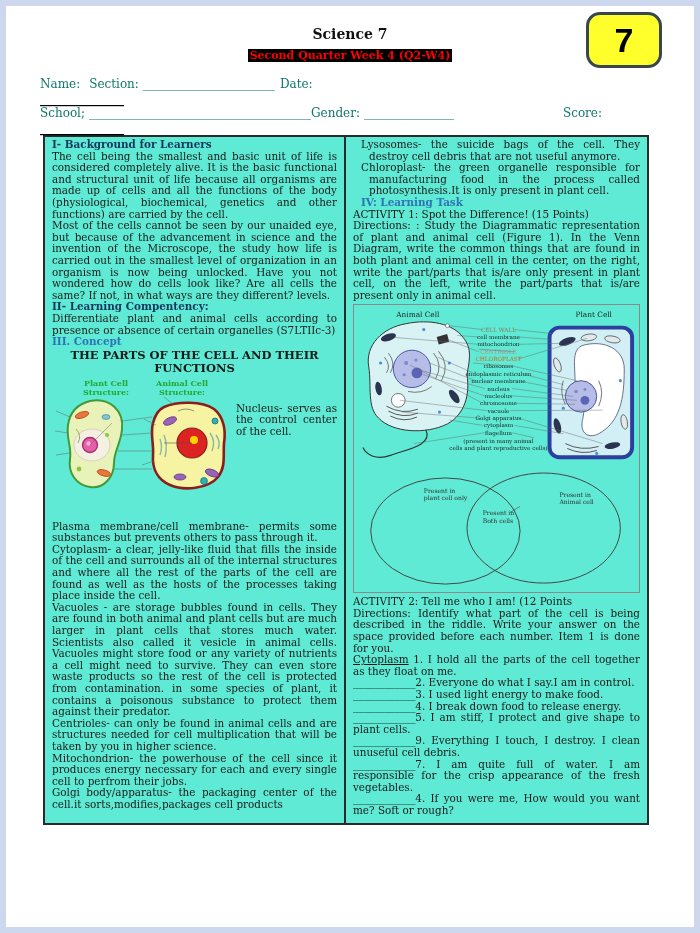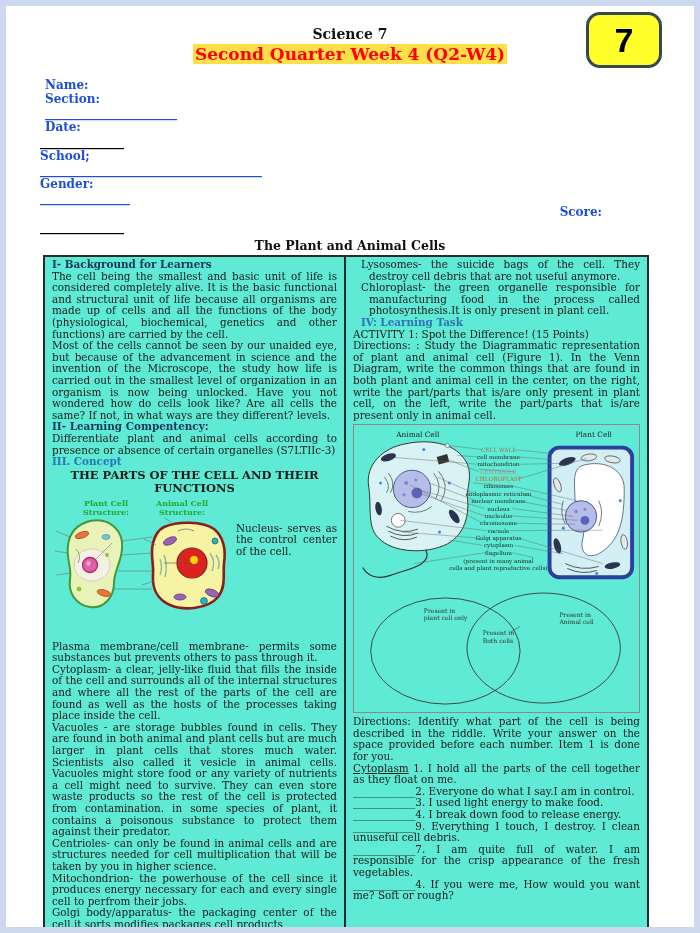--- a/index.html
+++ b/index.html
@@ -3,22 +3,22 @@
 <meta charset="utf-8">
 <style>
   html,body{margin:0;padding:0;}
   body{width:700px;height:933px;background:#cdd8ee;position:relative;font-family:"DejaVu Serif",serif;}
   .page{position:absolute;left:6px;top:6px;right:6px;bottom:6px;background:#ffffff;overflow:hidden;}
   .badge{position:absolute;top:6px;right:32px;width:70px;height:50px;background:#ffff2b;border:3px solid #37474f;
          border-radius:14px;display:flex;align-items:center;justify-content:center;
          font:bold 34px "Liberation Sans",sans-serif;color:#000;}
   .title{margin-top:20px;text-align:center;font-size:14px;font-weight:bold;color:#111;}
   .subtitle{text-align:center;margin-top:2px;}
-  .subtitle span{background:#fde047;color:#ff0000;font-weight:bold;font-size:17px;padding:0 2px;}
-  .frow{display:flex;align-items:baseline;font-weight:bold;font-size:12px;color:#1d4ed8;margin:0 40px 0 34px;white-space:nowrap;flex-direction:column;}
+  .subtitle span{background:#000000;color:#ff0000;font-weight:bold;font-size:11px;padding:0 2px;}
+  .frow{display:flex;align-items:baseline;font-weight:normal;font-size:12px;color:#0f766e;margin:0 40px 0 34px;white-space:nowrap;}
   .frow .lbl{margin-right:4px;}
   .frow .blank{letter-spacing:0;}
   .r1{margin-top:14px;}
   .wrapline{margin:1px 0 0 34px;font-weight:bold;font-size:12px;}
   .doc-title{text-align:center;font-weight:bold;font-size:12.5px;margin:4px 0 2px;color:#111;}
   .cols{display:flex;width:602px;margin-left:37px;border:2px solid #2a2a2a;background:#5eead4;}
   .col{width:50%;box-sizing:border-box;padding:2px 7px 6px;font-size:10.4px;line-height:11.6px;text-align:justify;color:#1a1a1a;}
   .col-l{border-right:2px solid #2a2a2a;}
   .h-navy{color:#17365d;font-weight:bold;}
   .h-blue{color:#2e74b5;font-weight:bold;}
@@ -58,21 +58,20 @@
 
   <div class="frow">
     <span class="lbl">School;</span>
     <span class="blank">_____________________________________</span>
     <span class="lbl">Gender:</span>
     <span class="blank">_______________</span>
     <span class="lbl" style="margin-left:auto;margin-right:52px">Score:</span>
   </div>
   <div class="wrapline">______________</div>
 
-  <div class="doc-title">The Plant and Animal Cells</div>
 
   <div class="cols">
 
     <div class="col col-l">
       <p class="h-navy">I- Background for Learners</p>
       <p>The cell being the smallest and basic unit of life is considered completely alive. It is the basic functional and structural unit of life because all organisms are made up of cells and all the functions of the body (physiological, biochemical, genetics and other functions) are carried by the cell.</p>
       <p>Most of the cells cannot be seen by our unaided eye, but because of the advancement in science and the invention of the Microscope, the study how life is carried out in the smallest level of organization in an organism is now being unlocked. Have you not wondered how do cells look like? Are all cells the same? If not, in what ways are they different? levels.</p>
       <p class="h-navy">II- Learning Compentency:</p>
       <p class="b">Differentiate plant and animal cells according to presence or absence of certain organelles (S7LTIIc-3)</p>
       <p class="h-blue">III. Concept</p>
@@ -262,24 +261,26 @@
             <text x="70" y="197.5" font-size="6.2" fill="#333">plant cell only</text>
             <text x="208" y="194" font-size="6.2" fill="#333">Present in</text>
             <text x="208" y="201.5" font-size="6.2" fill="#333">Animal cell</text>
             <text x="130" y="213" font-size="6.2" fill="#333">Present in</text>
             <text x="130" y="220.5" font-size="6.2" fill="#333">Both cells</text>
             <line x1="158" y1="210" x2="168" y2="204" stroke="#444" stroke-width="0.6"></line>
           </g>
         </svg>
       </div>
 
+      <p class="b">ACTIVITY 2: Tell me who I am! (12 Points</p>
       <p>Directions: Identify what part of the cell is being described in the riddle. Write your answer on the space provided before each number. Item 1 is done for you.</p>
       <p class="riddle"><span class="u">Cytoplasm</span><span> 1. I hold all the parts of the cell together as they float on me.</span></p>
       <p class="riddle"><span>____________</span><span>2. Everyone do what I say.I am in control.</span></p>
       <p class="riddle"><span>____________</span><span>3. I used light energy to make food.</span></p>
       <p class="riddle"><span>____________</span><span>4. I break down food to release energy.</span></p>
+      <p class="riddle"><span>____________</span><span>5. I am stiff, I protect and give shape to plant cells.</span></p>
       <p class="riddle"><span>____________</span><span>9. Everything I touch, I destroy. I clean unuseful cell debris.</span></p>
       <p class="riddle"><span>____________</span><span>7. I am quite full of water. I am responsible for the crisp appearance of the fresh vegetables.</span></p>
       <p class="riddle"><span>____________</span><span>4. If you were me, How would you want me? Soft or rough?</span></p>
     </div>
   </div>
 
 </div>
 
 </body></html>

